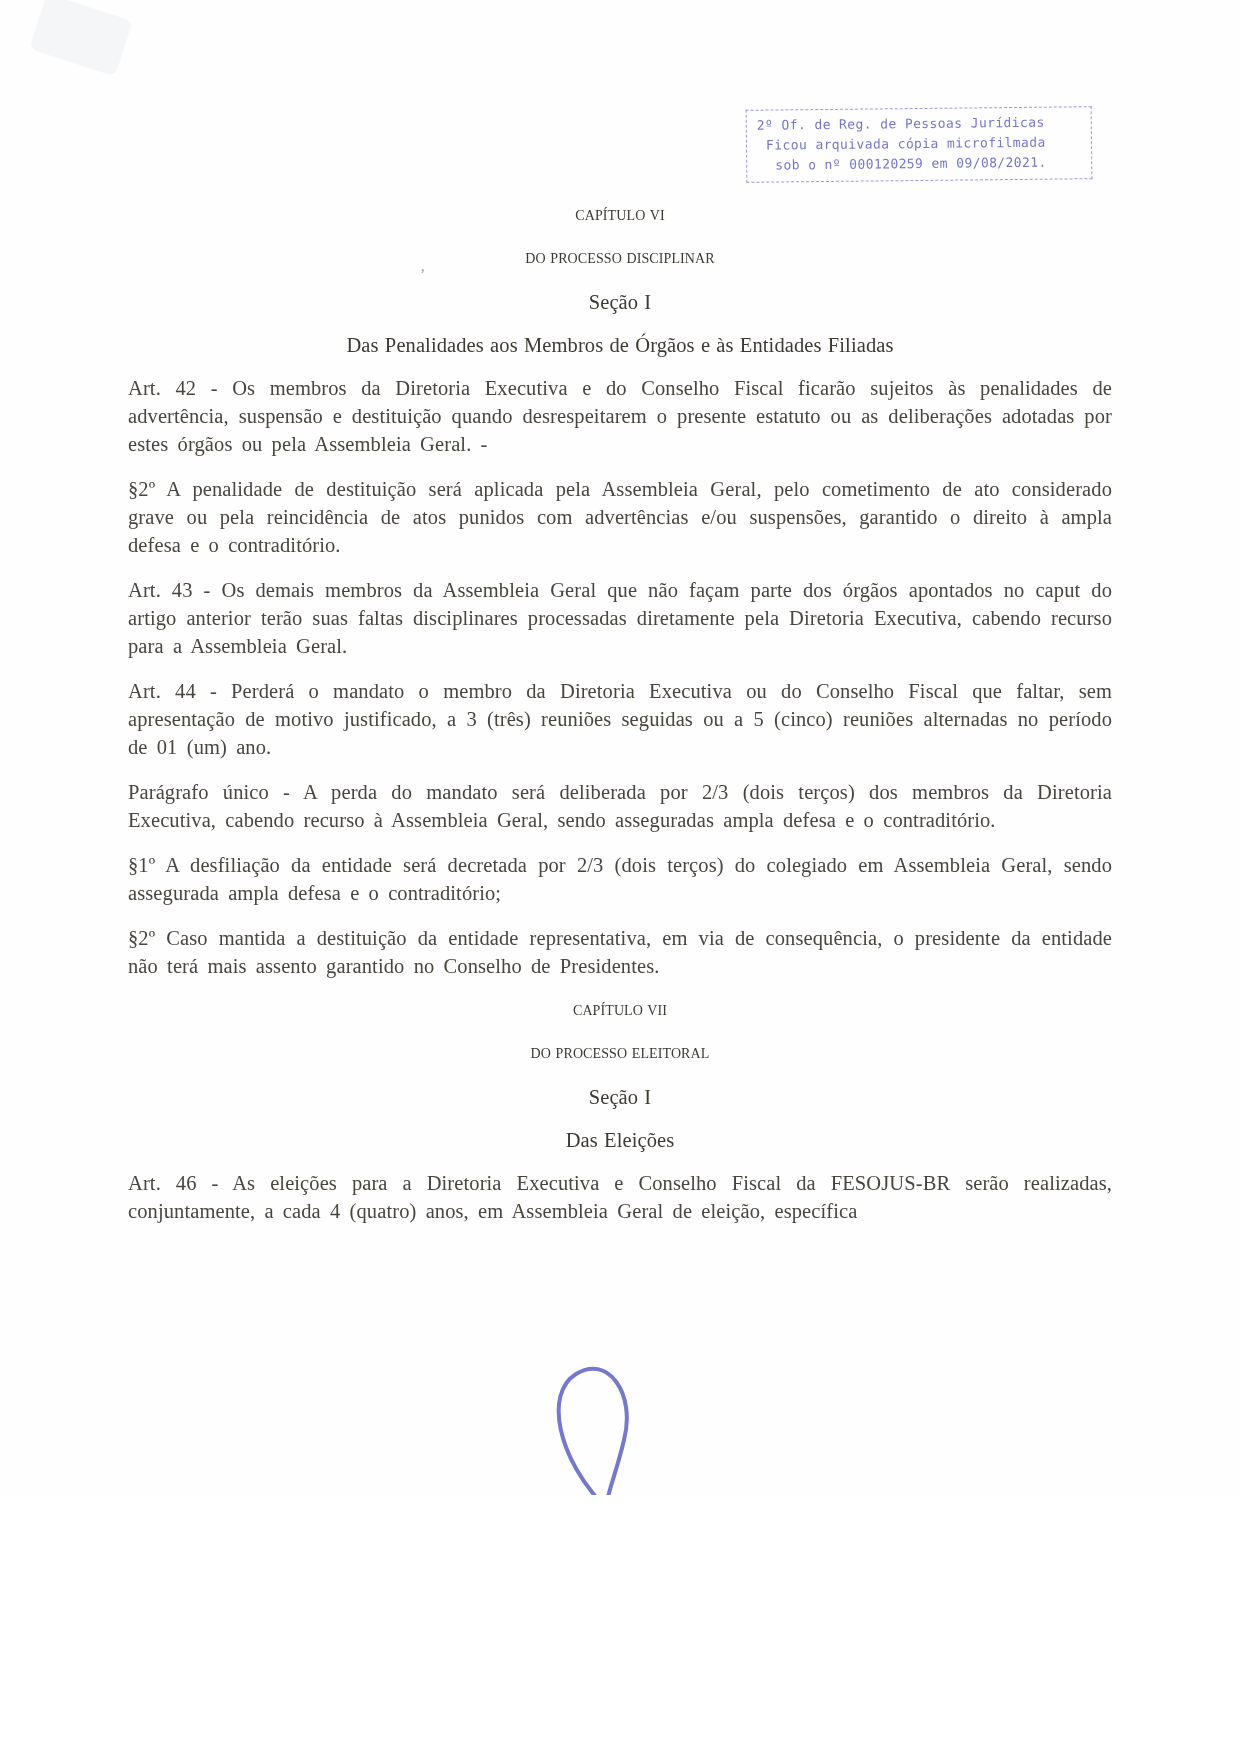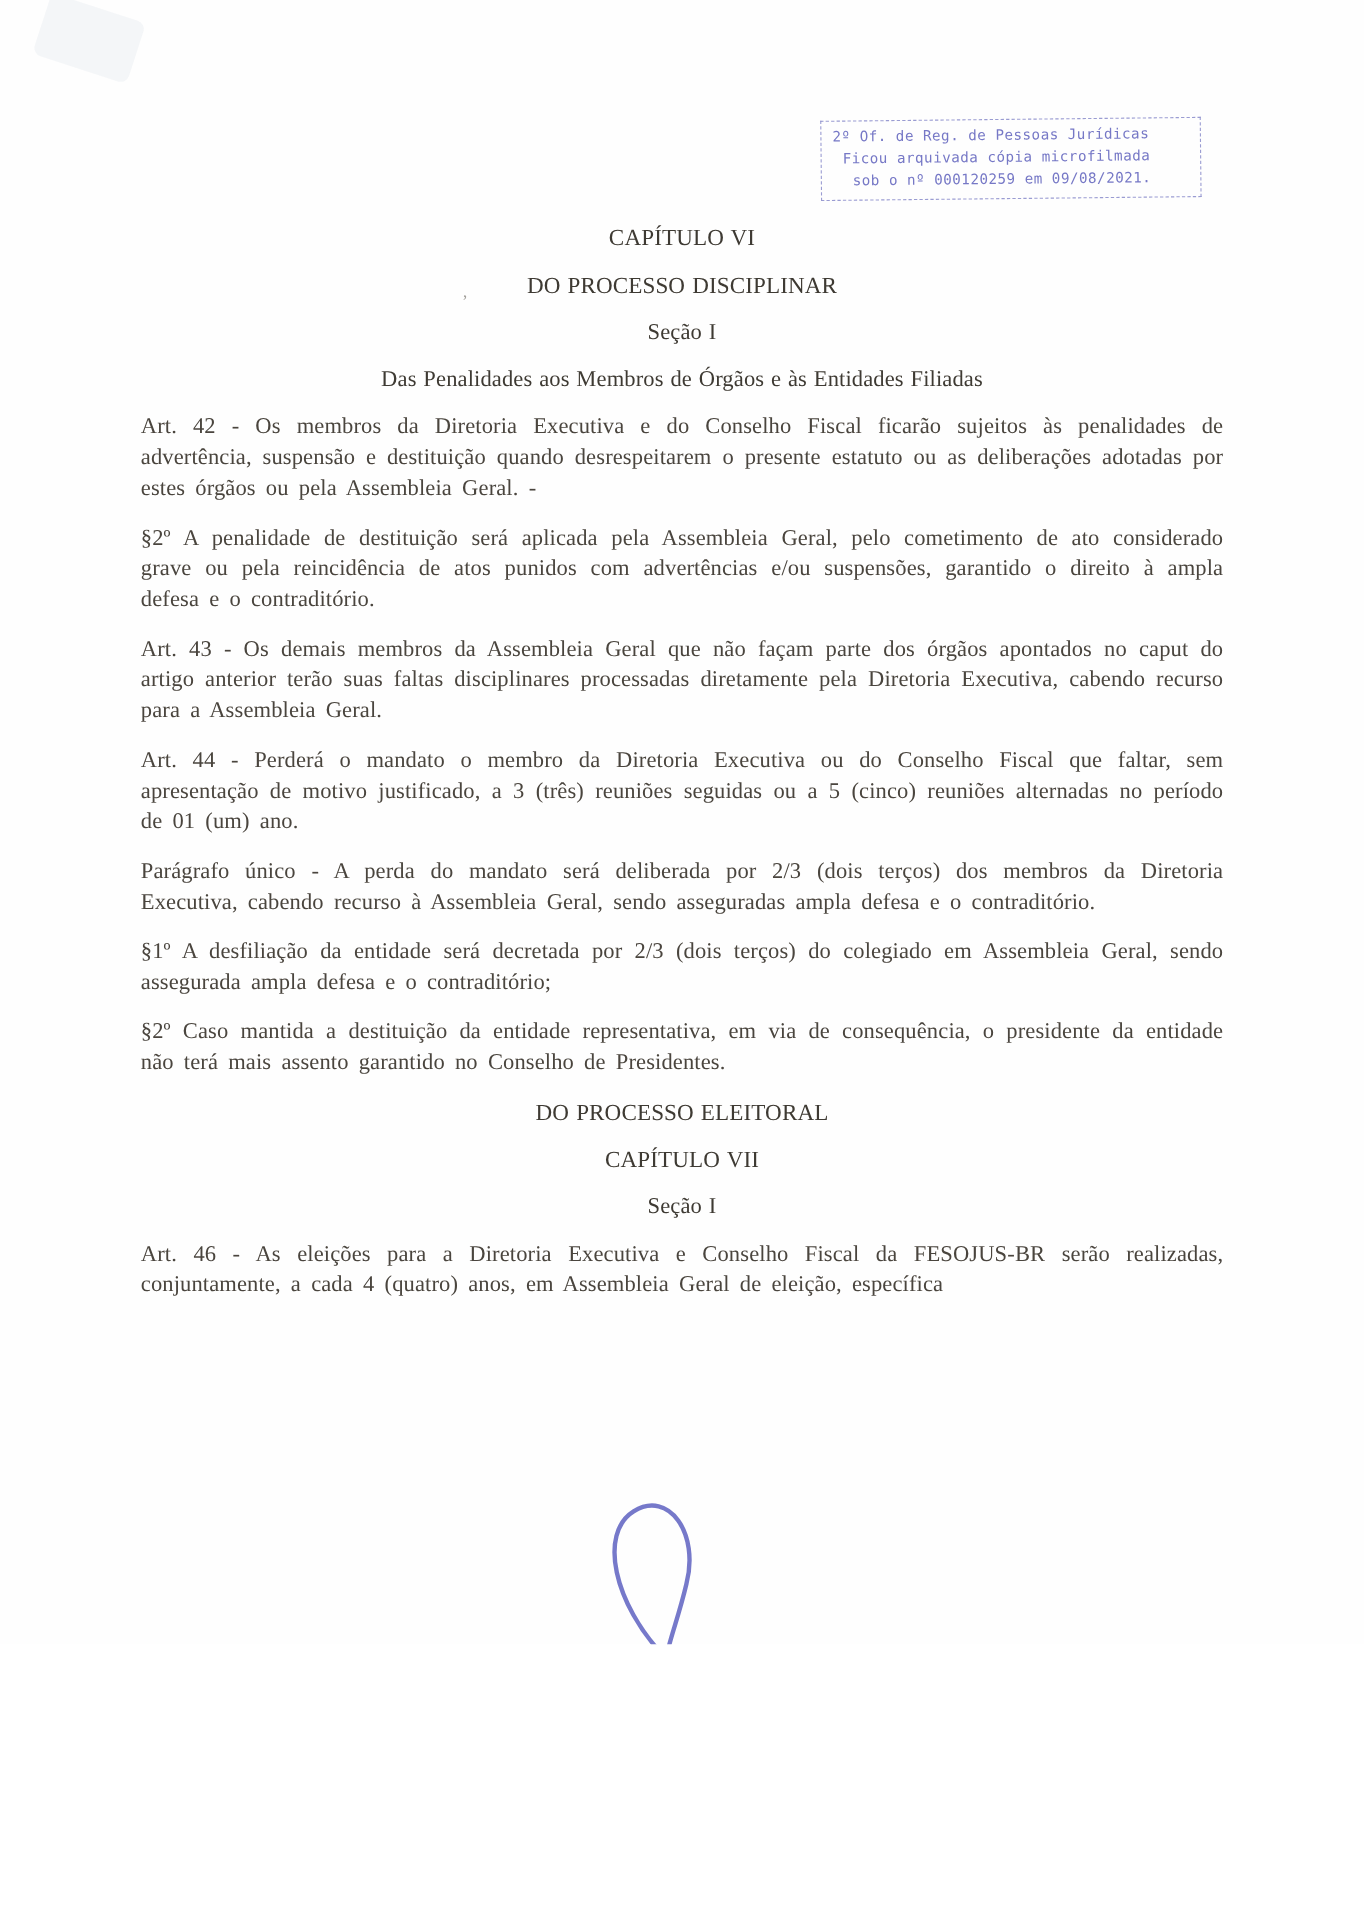--- a/index.html
+++ b/index.html
@@ -53,21 +53,21 @@
     line-height: 28px;
     word-spacing: 4px;
     letter-spacing: 0.1px;
   }
   .doc .c {
     text-align: center;
     margin: 0 0 15px 0;
     color: #3e3a33;
     word-spacing: 1px;
   }
-  .doc .chap { font-size: 21px; }
+  .doc .chap { font-size: 14px; }
   .doc .p {
     text-align: justify;
     margin: 0 0 17px 0;
   }
   .doc .first-p { margin-top: 7px; }
   .doc .mt { margin-top: 6px; }
 
   
   .stray-mark {
     position: absolute;
@@ -121,23 +121,24 @@
     <p class="c chap">DO PROCESSO DISCIPLINAR</p>
     <p class="c">Seção I</p>
     <p class="c">Das Penalidades aos Membros de Órgãos e às Entidades Filiadas</p>
     <p class="p first-p">Art. 42 - Os membros da Diretoria Executiva e do Conselho Fiscal ficarão sujeitos às penalidades de advertência, suspensão e destituição quando desrespeitarem o presente estatuto ou as deliberações adotadas por estes órgãos ou pela Assembleia Geral. -</p>
     <p class="p">§2º A penalidade de destituição será aplicada pela Assembleia Geral, pelo cometimento de ato considerado grave ou pela reincidência de atos punidos com advertências e/ou suspensões, garantido o direito à ampla defesa e o contraditório.</p>
     <p class="p">Art. 43 - Os demais membros da Assembleia Geral que não façam parte dos órgãos apontados no caput do artigo anterior terão suas faltas disciplinares processadas diretamente pela Diretoria Executiva, cabendo recurso para a Assembleia Geral.</p>
     <p class="p">Art. 44 - Perderá o mandato o membro da Diretoria Executiva ou do Conselho Fiscal que faltar, sem apresentação de motivo justificado, a 3 (três) reuniões seguidas ou a 5 (cinco) reuniões alternadas no período de 01 (um) ano.</p>
     <p class="p">Parágrafo único - A perda do mandato será deliberada por 2/3 (dois terços) dos membros da Diretoria Executiva, cabendo recurso à Assembleia Geral, sendo asseguradas ampla defesa e o contraditório.</p>
     <p class="p">§1º A desfiliação da entidade será decretada por 2/3 (dois terços) do colegiado em Assembleia Geral, sendo assegurada ampla defesa e o contraditório;</p>
     <p class="p">§2º Caso mantida a destituição da entidade representativa, em via de consequência, o presidente da entidade não terá mais assento garantido no Conselho de Presidentes.</p>
+    <p class="c chap mt">CAPÍTULO VII</p>
     <p class="c chap">DO PROCESSO ELEITORAL</p>
-    <p class="c chap mt">CAPÍTULO VII</p>
     <p class="c">Seção I</p>
+    <p class="c">Das Eleições</p>
     <p class="p first-p">Art. 46 - As eleições para a Diretoria Executiva e Conselho Fiscal da FESOJUS-BR serão realizadas, conjuntamente, a cada 4 (quatro) anos, em Assembleia Geral de eleição, específica</p>
   </div>
 
   <div class="sig-wrap">
     <div class="sig-name">Gleidson Emanuel de Araújo</div>
     <div class="sig-oab">OAB/GO 25.470</div>
     <svg class="sig-ink" width="440" height="395" viewBox="0 0 440 395" fill="none">
 
       <path d="M 224 146
                C 178 98, 164 34, 196 14

